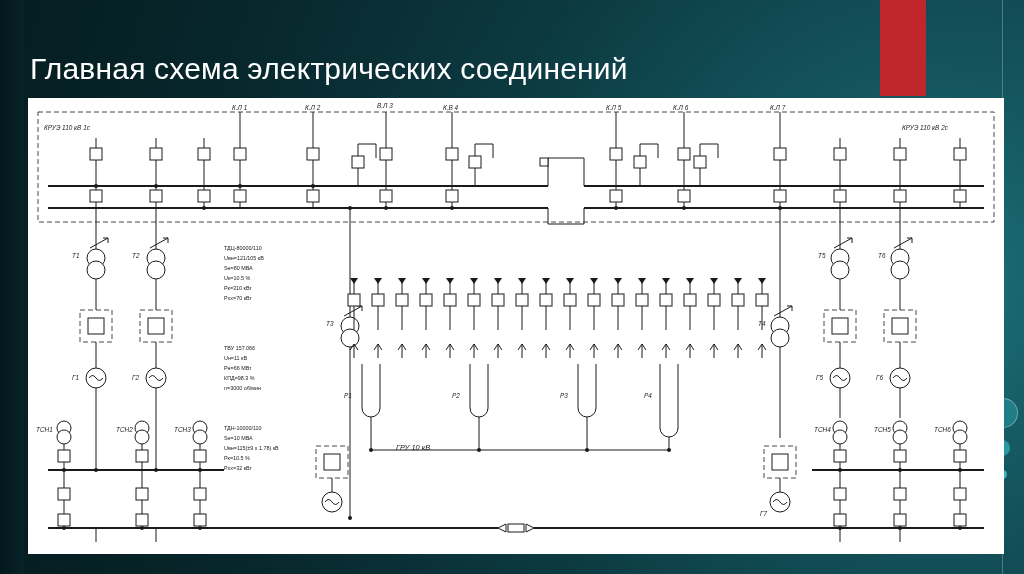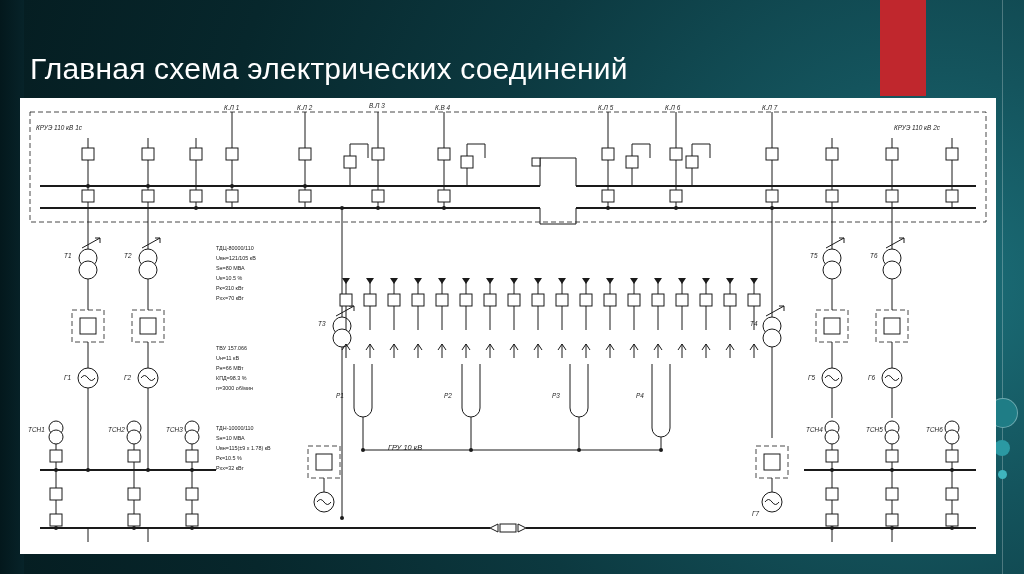--- a/index.html
+++ b/index.html
@@ -41,21 +41,21 @@
 
   
   .title{
     position:absolute;left:30px;top:52px;
     font-size:30px;color:#ffffff;font-weight:400;
     letter-spacing:.2px;white-space:nowrap;
   }
 
   
   .canvas{
-    position:absolute;left:20px;top:98px;width:976px;height:456px;
+    position:absolute;left:28px;top:98px;width:976px;height:456px;
     background:#ffffff;
     overflow:hidden;
   }
   svg.diagram{display:block;width:976px;height:456px;}
   .ln{stroke:#1a1a1a;stroke-width:1;fill:none;}
   .ln-b{stroke:#1a1a1a;stroke-width:2.2;fill:none;}
   .ln-d{stroke:#1a1a1a;stroke-width:.8;fill:none;stroke-dasharray:5 3;}
   .bx{stroke:#1a1a1a;stroke-width:1;fill:#ffffff;}
   .cir{stroke:#1a1a1a;stroke-width:1;fill:#ffffff;}
   .nd{fill:#1a1a1a;}

